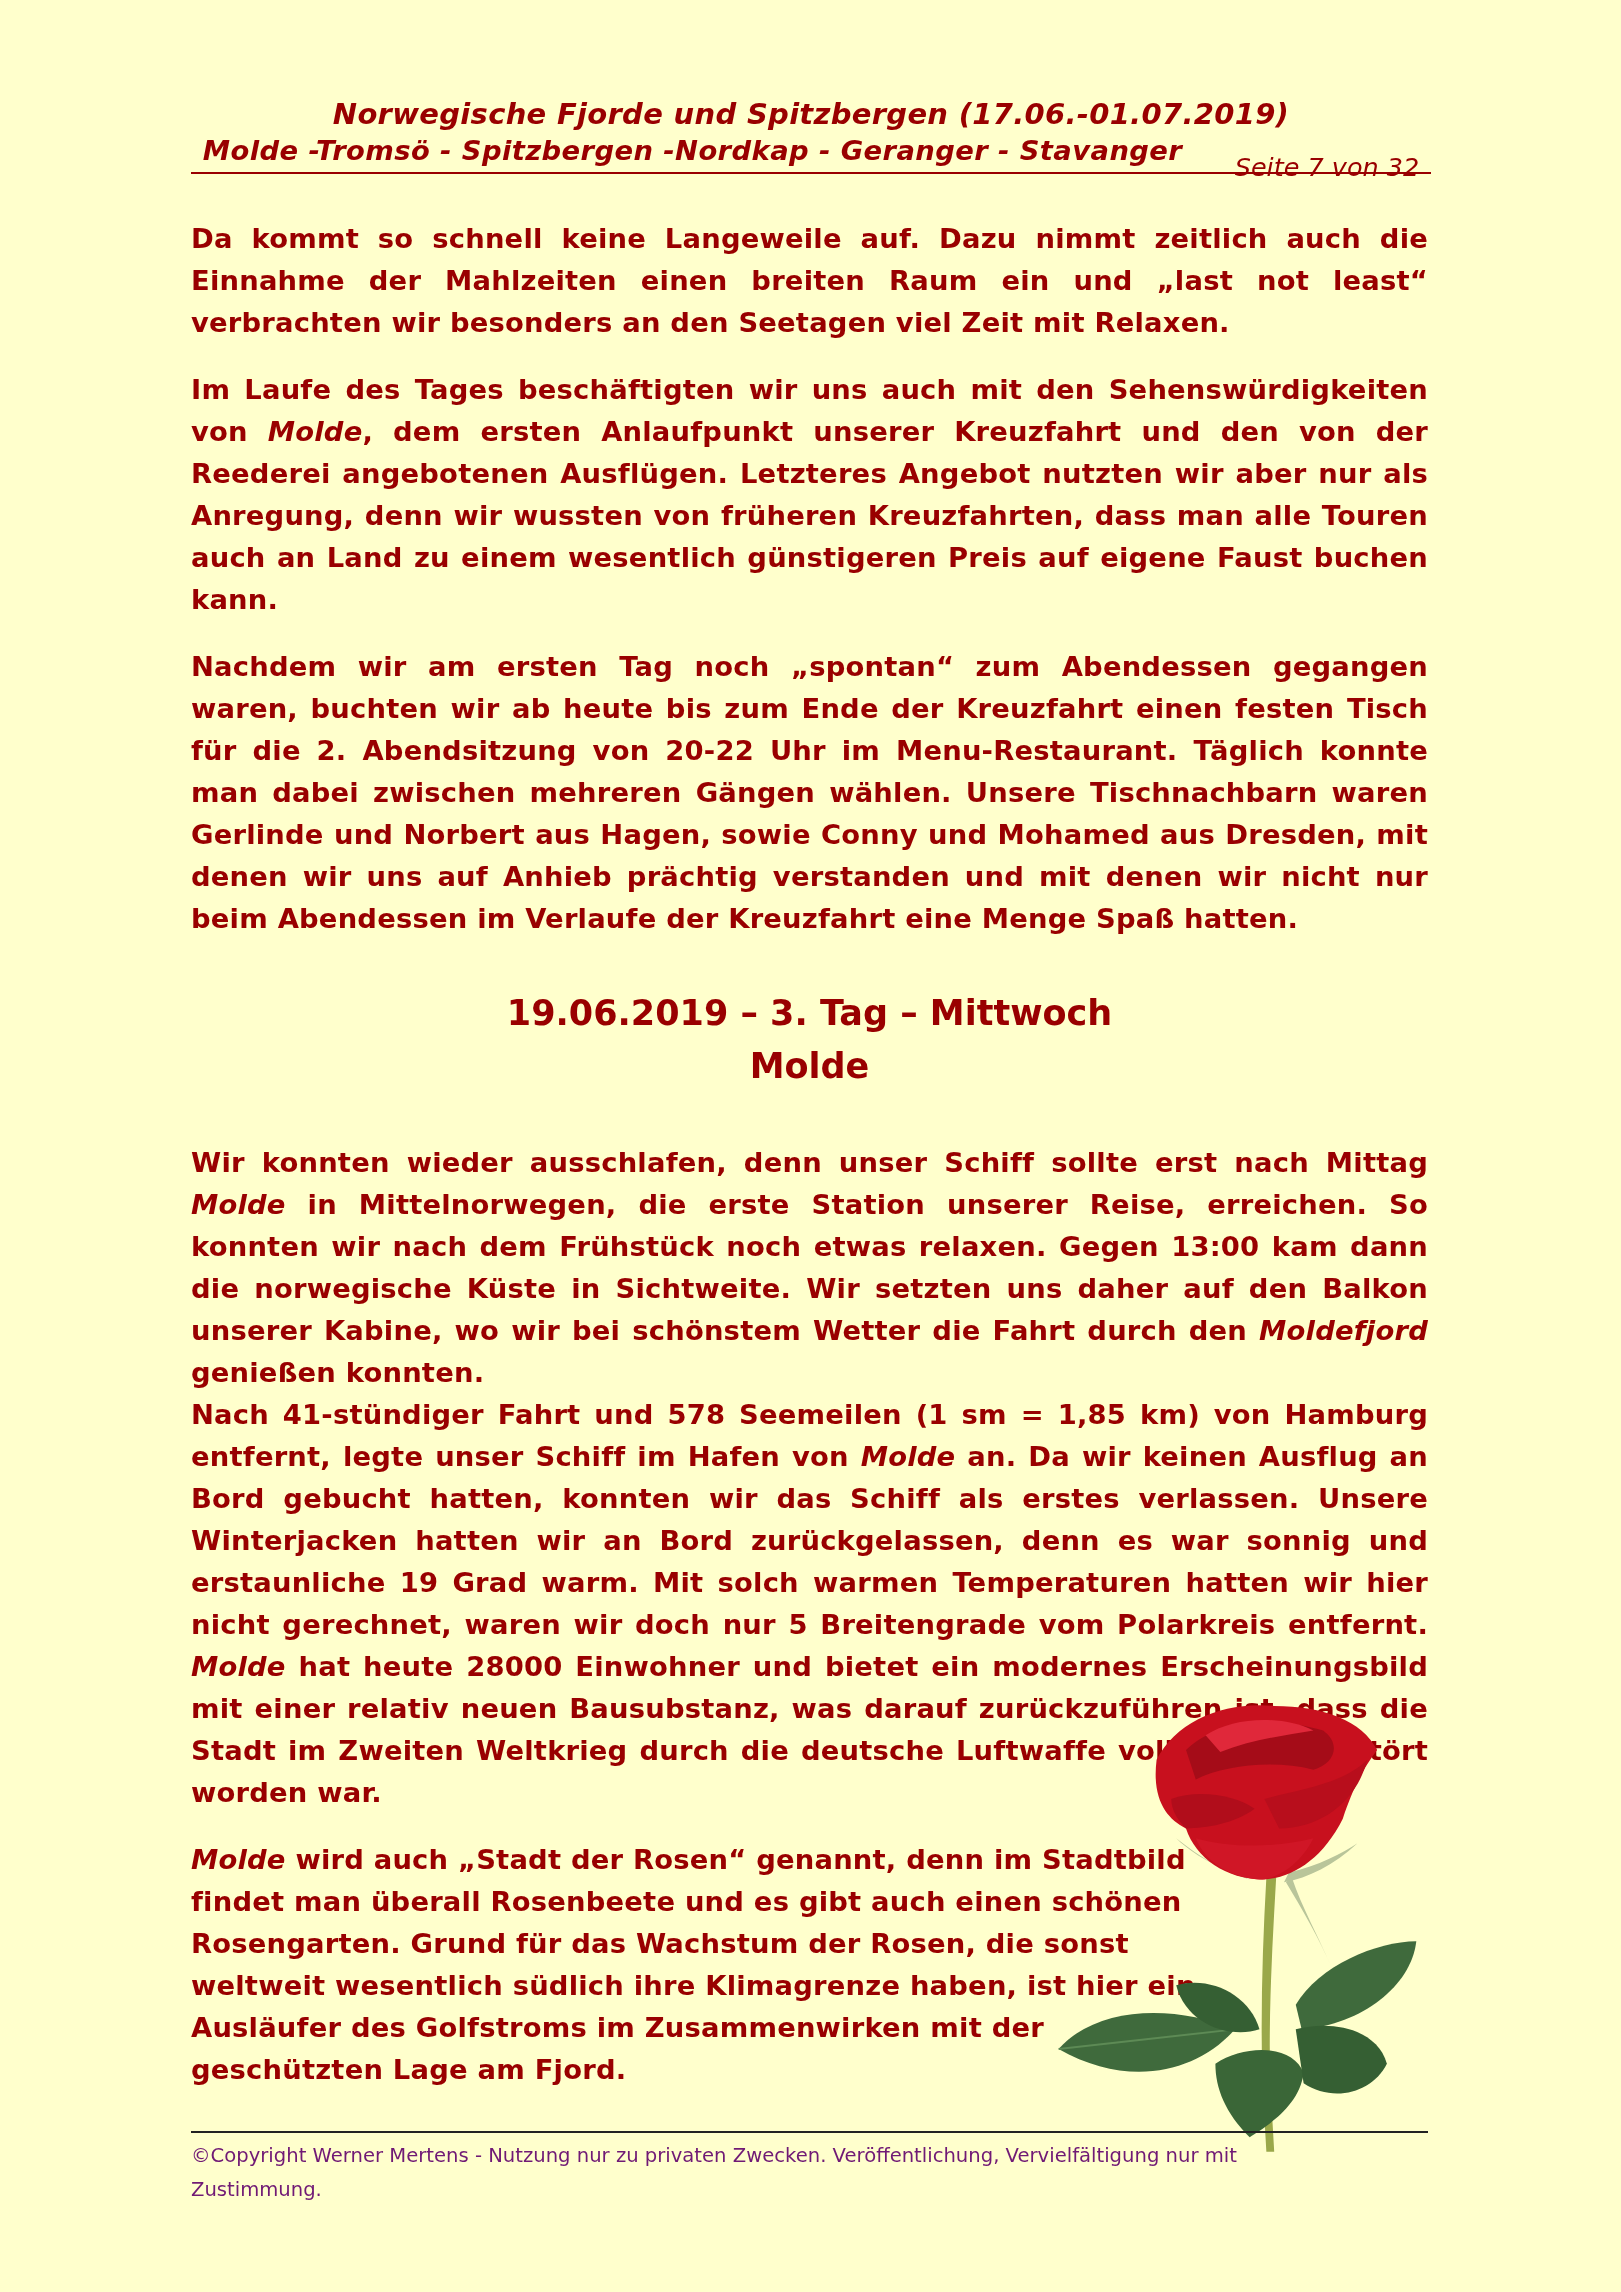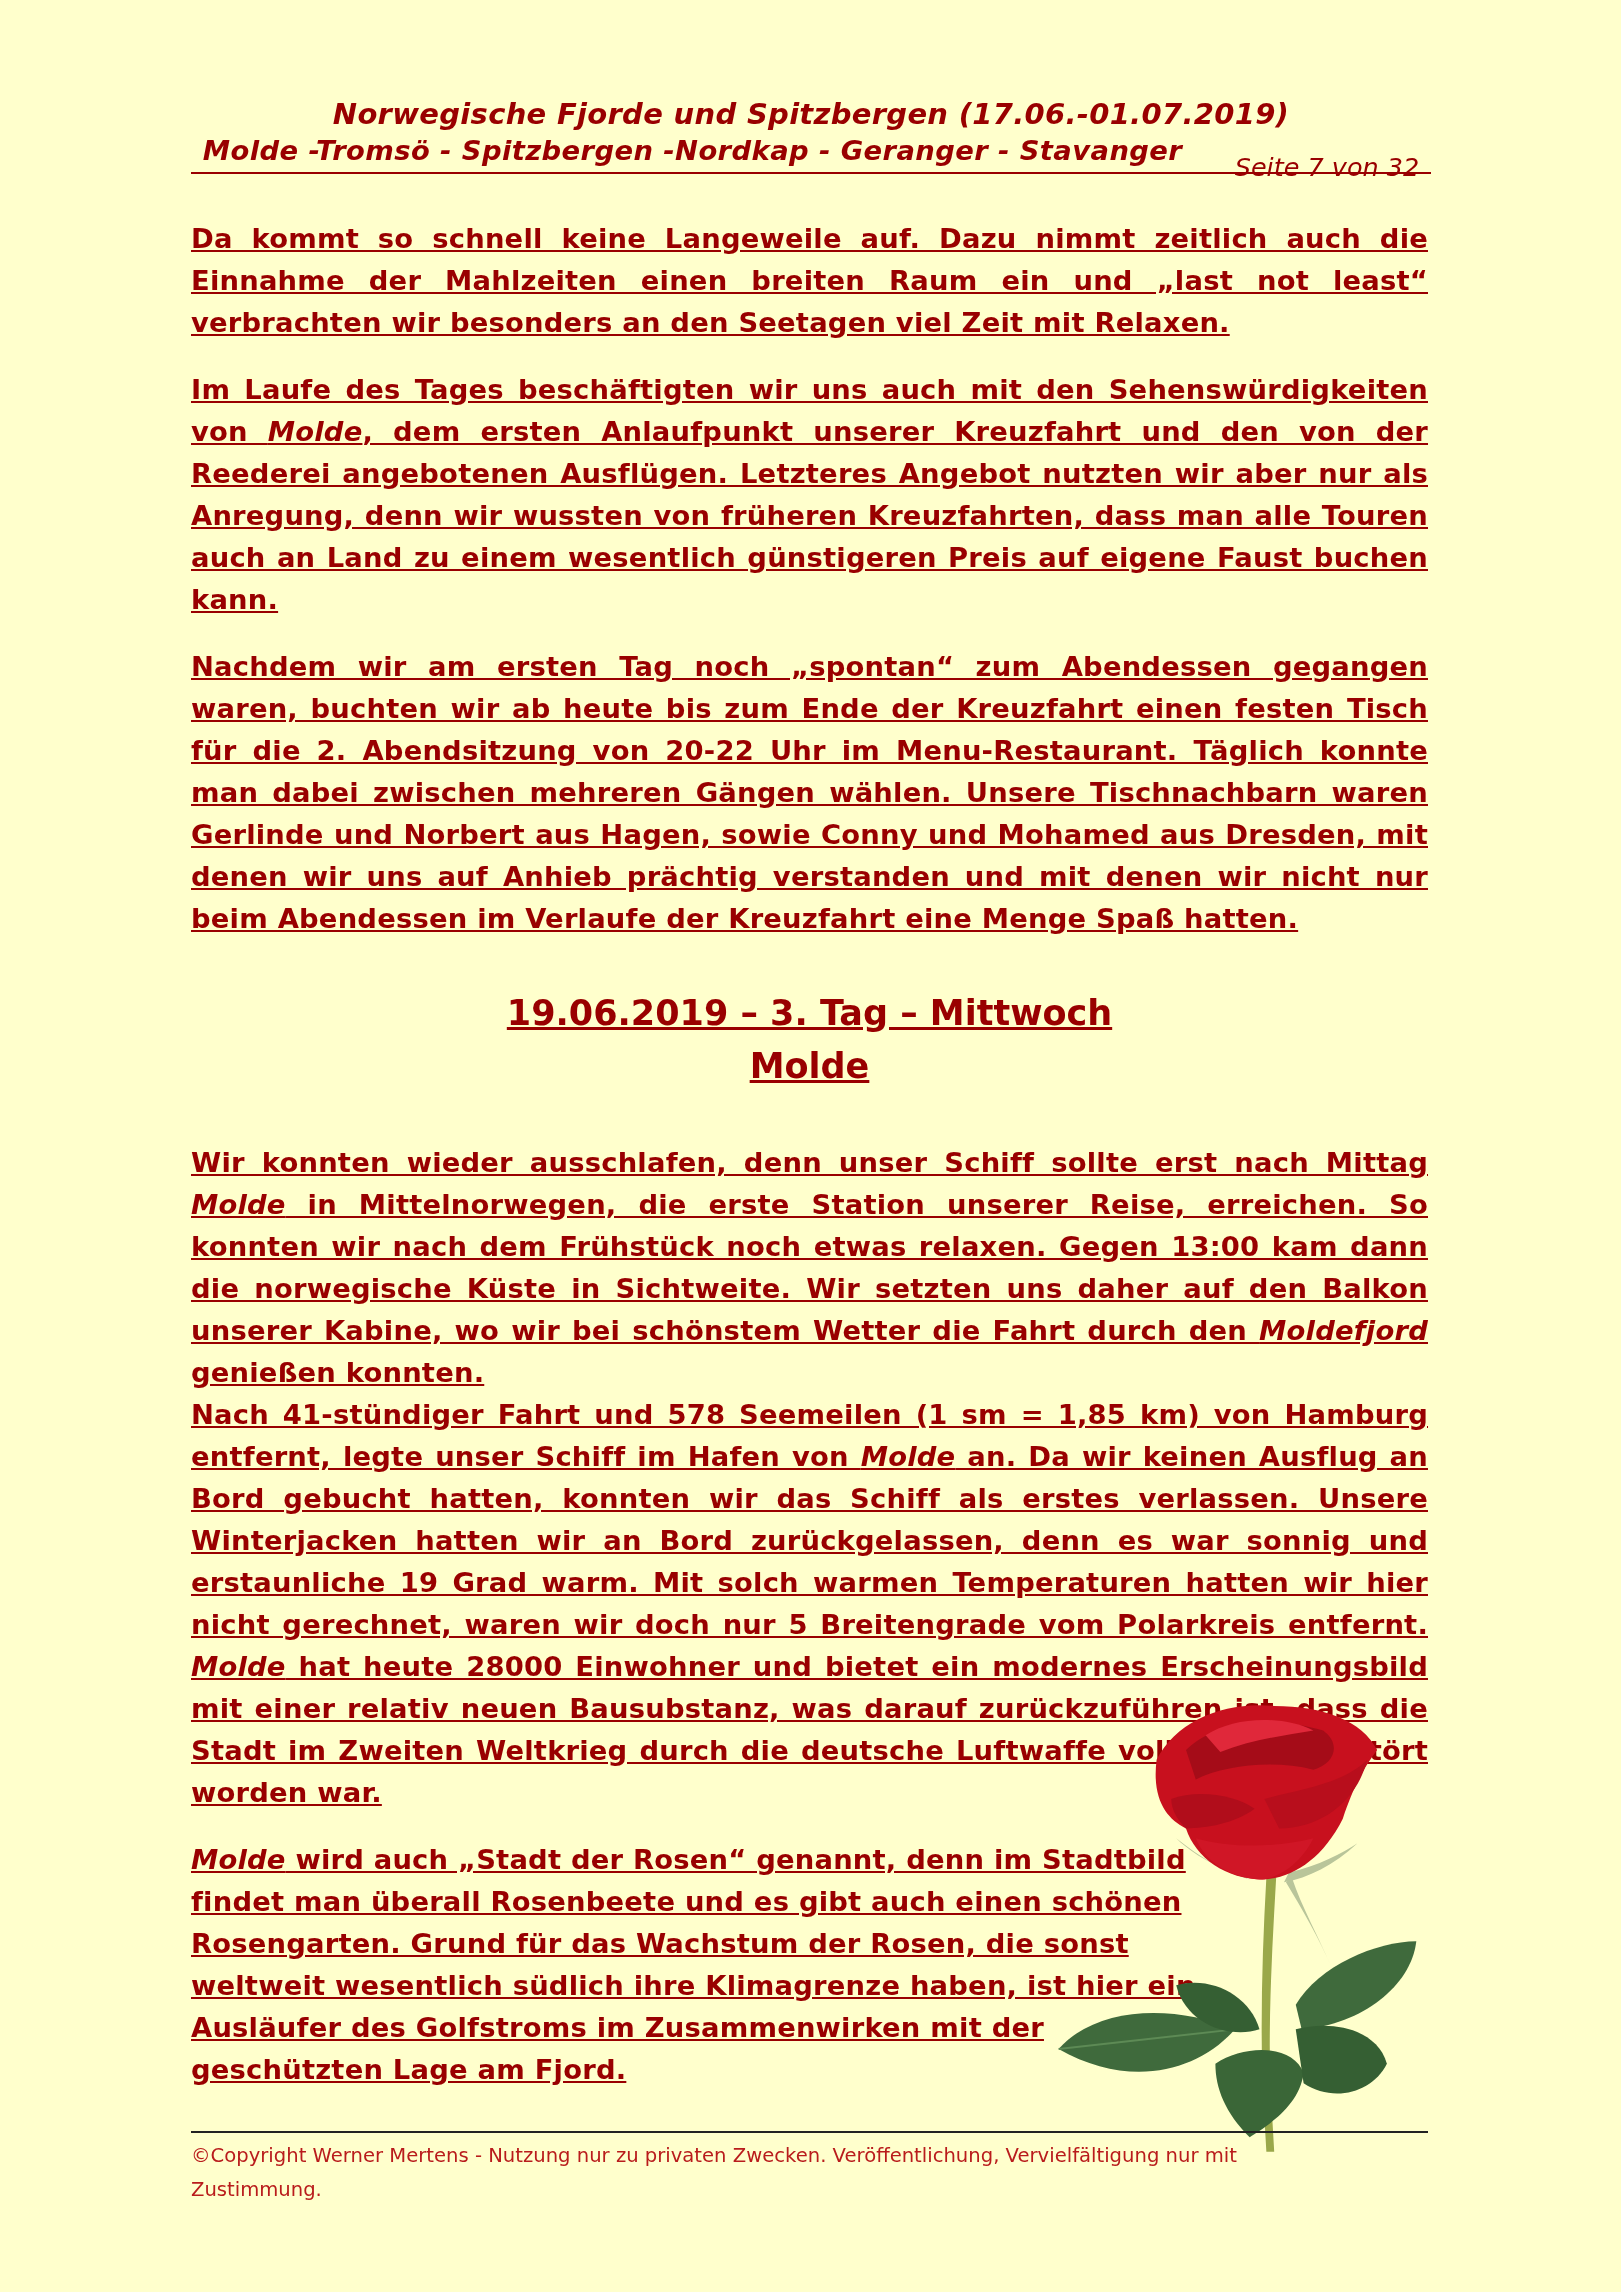--- a/index.html
+++ b/index.html
@@ -32,21 +32,21 @@
     line-height: 35px;
     letter-spacing: 0.4px;
   }
   .header-page {
     position: absolute; right: 11.8px; top: 2px;
     font-size: 25.5px; font-style: italic;
     line-height: 33px;
     margin-top: 16px;
   }
   .content {
-    position: absolute; left: 191px; top: 218px; width: 1237px; text-decoration: underline;
+    position: absolute; left: 191px; top: 218px; width: 1237px;
   }
   p.para {
     margin: 0;
     font-size: 27.4px; font-weight: bold;
     line-height: 42px;
     text-align: justify;
     letter-spacing: 0.2px;
   }
   p.para + p.para.gap { margin-top: 25px; }
   .it { font-style: italic; }
@@ -56,21 +56,21 @@
     line-height: 53px;
     margin-top: 47px; margin-bottom: 49px;
   }
   p.short { width: 1010px; text-align: left; }
   .footer-rule {
     position: absolute; left: 191px; top: 2131px; width: 1237px;
     border-top: 2px solid #222;
   }
   .footer-text {
     position: absolute; left: 191px; top: 2139px; width: 1127px;
-    font-size: 19.6px; line-height: 34px; color: #b91c1c;
+    font-size: 19.6px; line-height: 34px; color: #701a75;
   }
   .rose {
     position: absolute; left: 1039px; top: 1691px; width: 392px; height: 466px;
   }
 </style>
 </head>
 <body>
 
 <header class="page-header">
   <div class="header-title">Norwegische Fjorde und Spitzbergen (17.06.-01.07.2019)</div>

